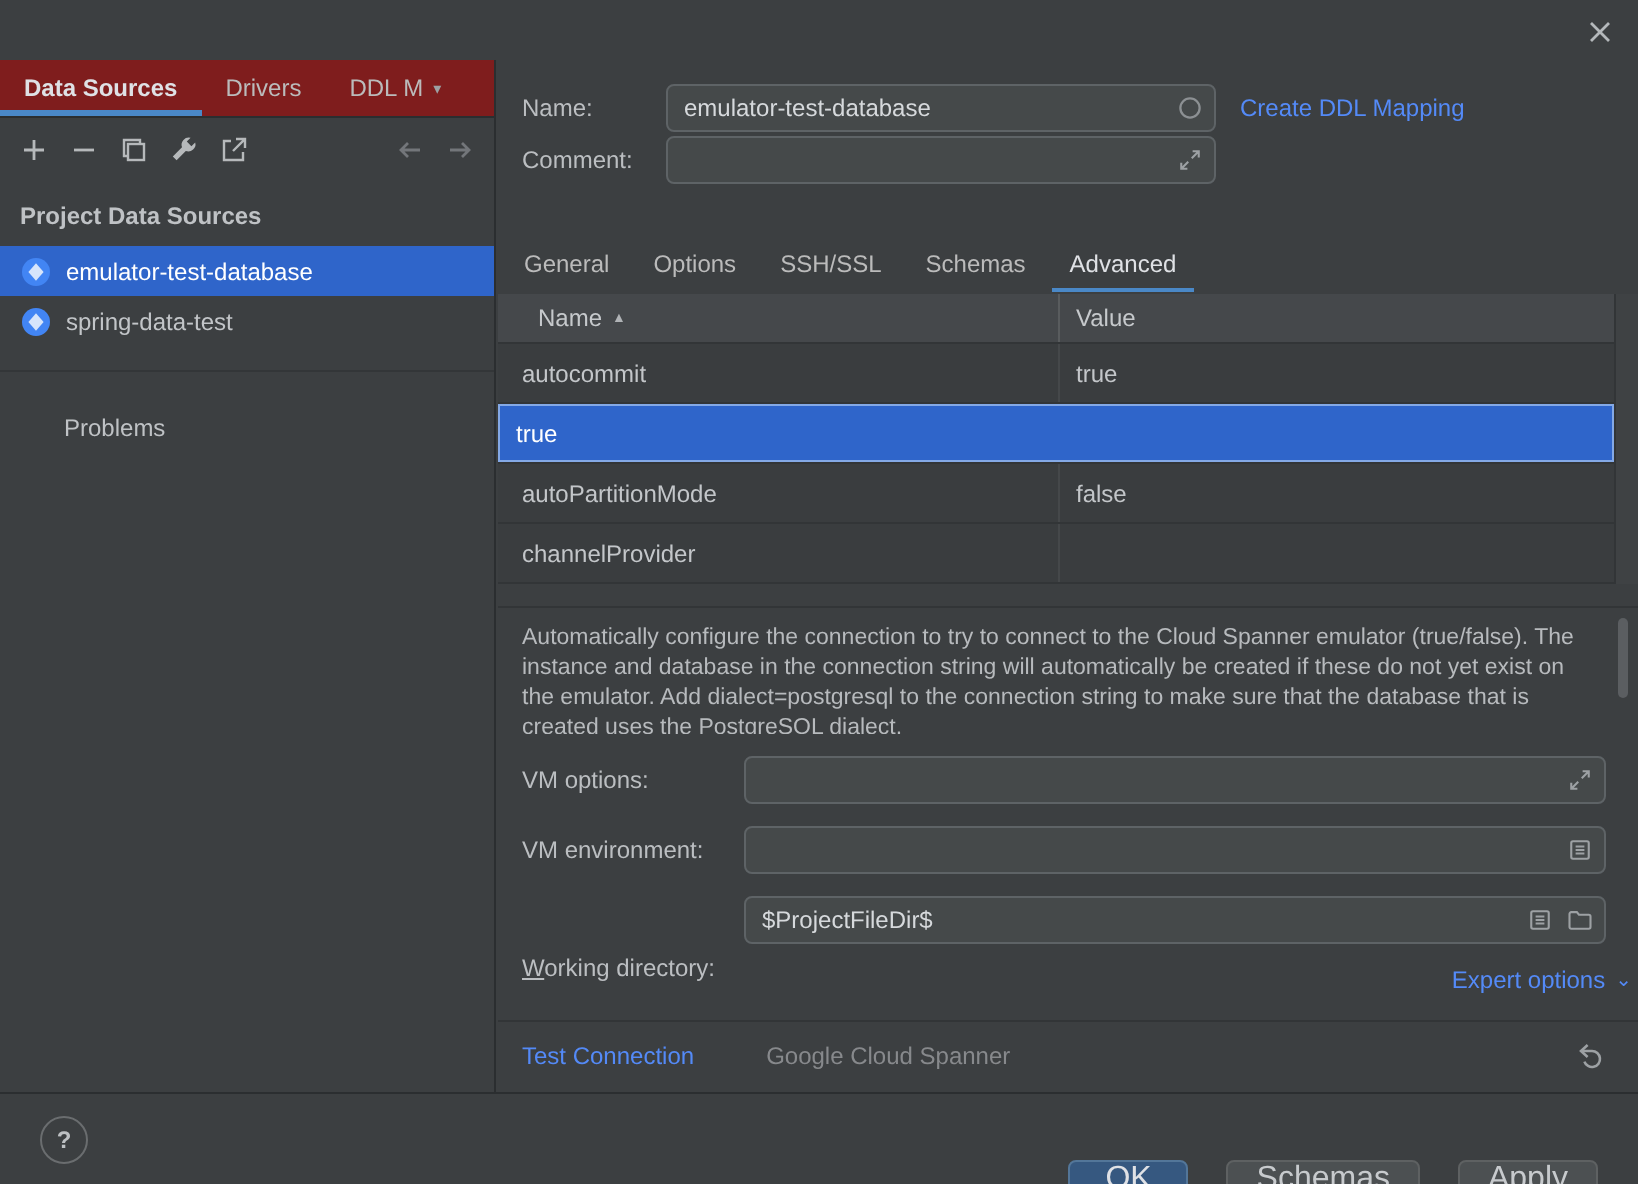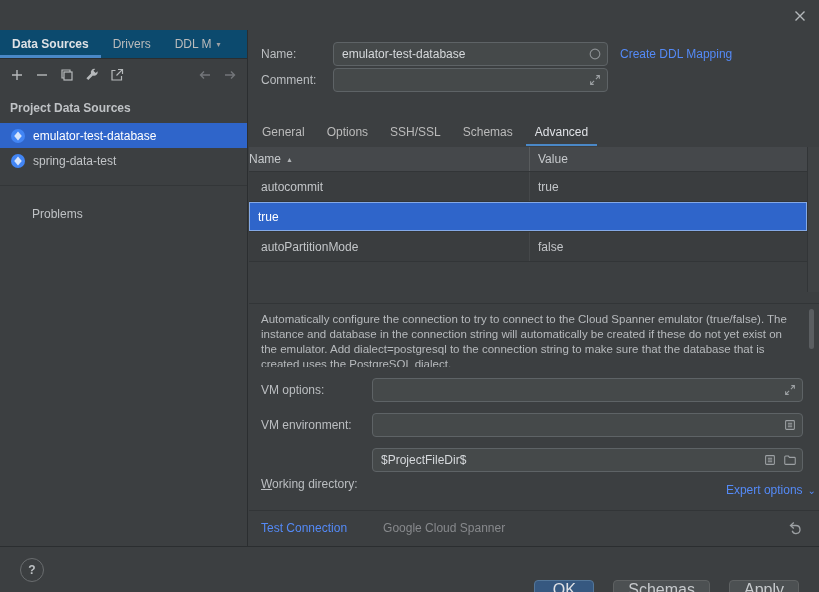--- a/index.html
+++ b/index.html
@@ -10,21 +10,21 @@
     -webkit-font-smoothing:antialiased;
   }
   .dialog{position:absolute;inset:0;}
 
   
   .titlebar{position:absolute;top:0;left:0;right:0;height:30px;}
   .close-btn{position:absolute;top:8px;right:11px;width:16px;height:16px;}
 
   
   .sidebar{position:absolute;top:30px;left:0;width:248px;bottom:46px;border-right:1px solid #2b2e30;box-sizing:border-box;}
-  .side-tabs{display:flex;height:28px;background:#0c4a6e;border-bottom:1px solid #2b2e30;align-items:stretch;}
+  .side-tabs{display:flex;height:28px;background:#7f1d1d;border-bottom:1px solid #2b2e30;align-items:stretch;}
   .side-tab{padding:0 12px;display:flex;align-items:center;position:relative;color:#bbbbbb;white-space:nowrap;}
   .side-tab.active{color:#dfe1e5;font-weight:bold;}
   .side-tab.active::after{content:"";position:absolute;left:0;right:0;bottom:0;height:3px;background:var(--tab-underline,#4a88c7);}
   .side-tab .chev{margin-left:5px;font-size:8px;color:#9da0a3;}
   .side-toolbar{display:flex;align-items:center;height:32px;padding:0 9px;gap:9px;}
   .tool-icon{width:16px;height:16px;flex:0 0 auto;}
   .tool-spacer{flex:1;}
   .side-section-title{padding:10px 10px 8px;font-weight:bold;color:#bfc2c5;}
   .ds-item{height:25px;display:flex;align-items:center;padding-left:10px;gap:7px;color:#c2c5c8;}
   .ds-item.selected{background:var(--selection-blue,#2f65ca);color:#ffffff;}
@@ -53,21 +53,21 @@
   .ddl-link{margin-left:12px;}
 
   .main-tabs{position:absolute;top:88px;left:2px;right:0;height:28px;display:flex;}
   .main-tab{padding:0 11px;display:flex;align-items:center;position:relative;color:#bbbbbb;}
   .main-tab.active{color:#dfe1e5;}
   .main-tab.active::after{content:"";position:absolute;left:2px;right:2px;bottom:0;height:2px;background:var(--tab-underline,#4a88c7);}
 
   
   .prop-table{position:absolute;top:117px;left:0;right:0;height:145px;}
   .t-header{display:flex;height:25px;background:#45484b;border-bottom:1px solid #323537;align-items:center;color:#c6c9cc;box-sizing:border-box;}
-  .th-name{width:280px;box-sizing:border-box;padding-left:0;display:flex;align-items:center;gap:5px;height:100%;}
+  .th-name{width:280px;box-sizing:border-box;padding-left:20px;display:flex;align-items:center;gap:5px;height:100%;}
   .th-value{flex:1;box-sizing:border-box;padding-left:8px;border-left:1px solid #595c5e;display:flex;align-items:center;height:100%;}
   .sort-arrow{font-size:7px;color:#b0b3b6;line-height:1;}
   .t-row{display:flex;height:30px;border-bottom:1px solid #323537;background:#3a3d3f;box-sizing:border-box;}
   .tc-name{width:280px;box-sizing:border-box;padding-left:12px;display:flex;align-items:center;color:#c3c6c9;}
   .tc-value{flex:1;box-sizing:border-box;padding-left:8px;margin-right:12px;display:flex;align-items:center;border-left:1px solid #45484a;color:#c3c6c9;}
   .t-row.selected{background:var(--selection-blue,#2f65ca);}
   .t-row.selected .tc-name{color:#ffffff;font-weight:bold;}
   .t-row.selected .tc-value{color:#ffffff;border:1px solid #84a9e6;}
   .t-scrollbar{position:absolute;top:0;right:0;bottom:0;width:12px;background:#3f4244;border-left:1px solid #323537;box-sizing:border-box;}
 
@@ -268,20 +268,24 @@
         <div class="tc-name">autocommit</div>
         <div class="tc-value">true</div>
       </div>
       <div class="t-row selected">
         <div class="tc-value">true</div>
       </div>
       <div class="t-row">
         <div class="tc-name">autoPartitionMode</div>
         <div class="tc-value">false</div>
       </div>
+      <div class="t-row">
+        <div class="tc-name">channelProvider</div>
+        <div class="tc-value"></div>
+      </div>
 
       <div class="t-scrollbar"></div>
     </div>
 
     <div class="description">Automatically configure the connection to try to connect to the Cloud Spanner emulator (true/false). The instance and database in the connection string will automatically be created if these do not yet exist on the emulator. Add dialect=postgresql to the connection string to make sure that the database that is created uses the PostgreSQL dialect.</div>
     <div class="desc-scroll"></div>
 
     <div class="opt-row row-vmopts">
       <span class="opt-label">VM options:</span>
       <div class="field-wrap fw-grow">

